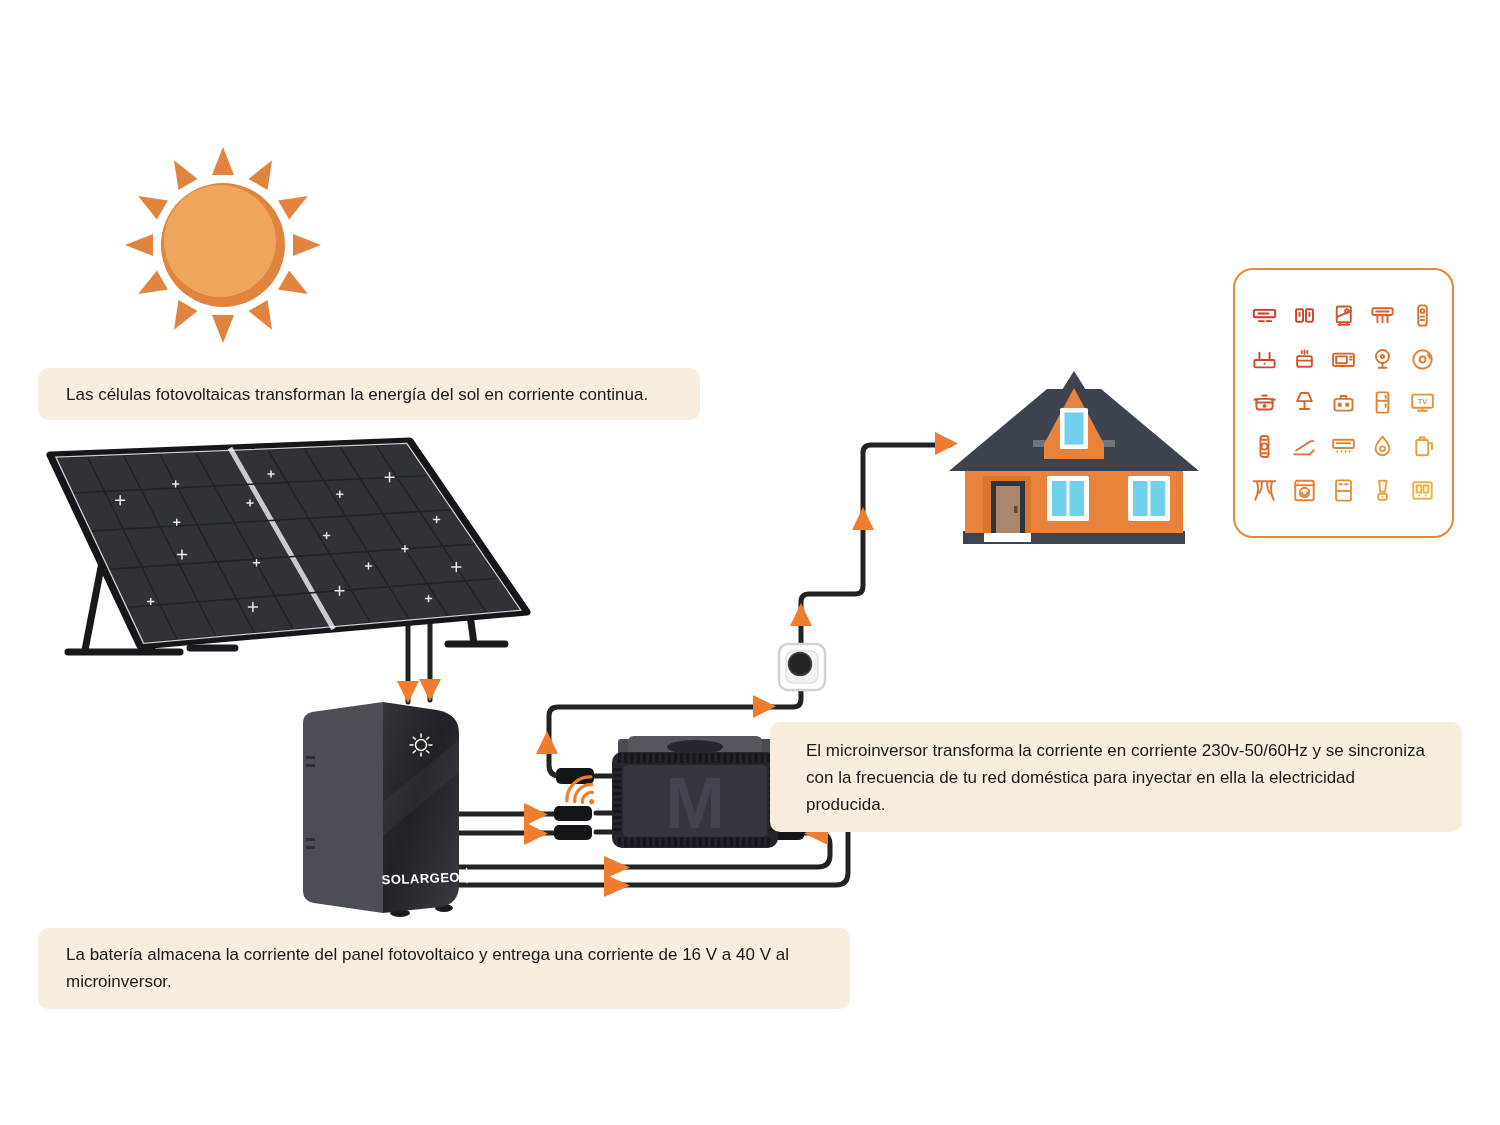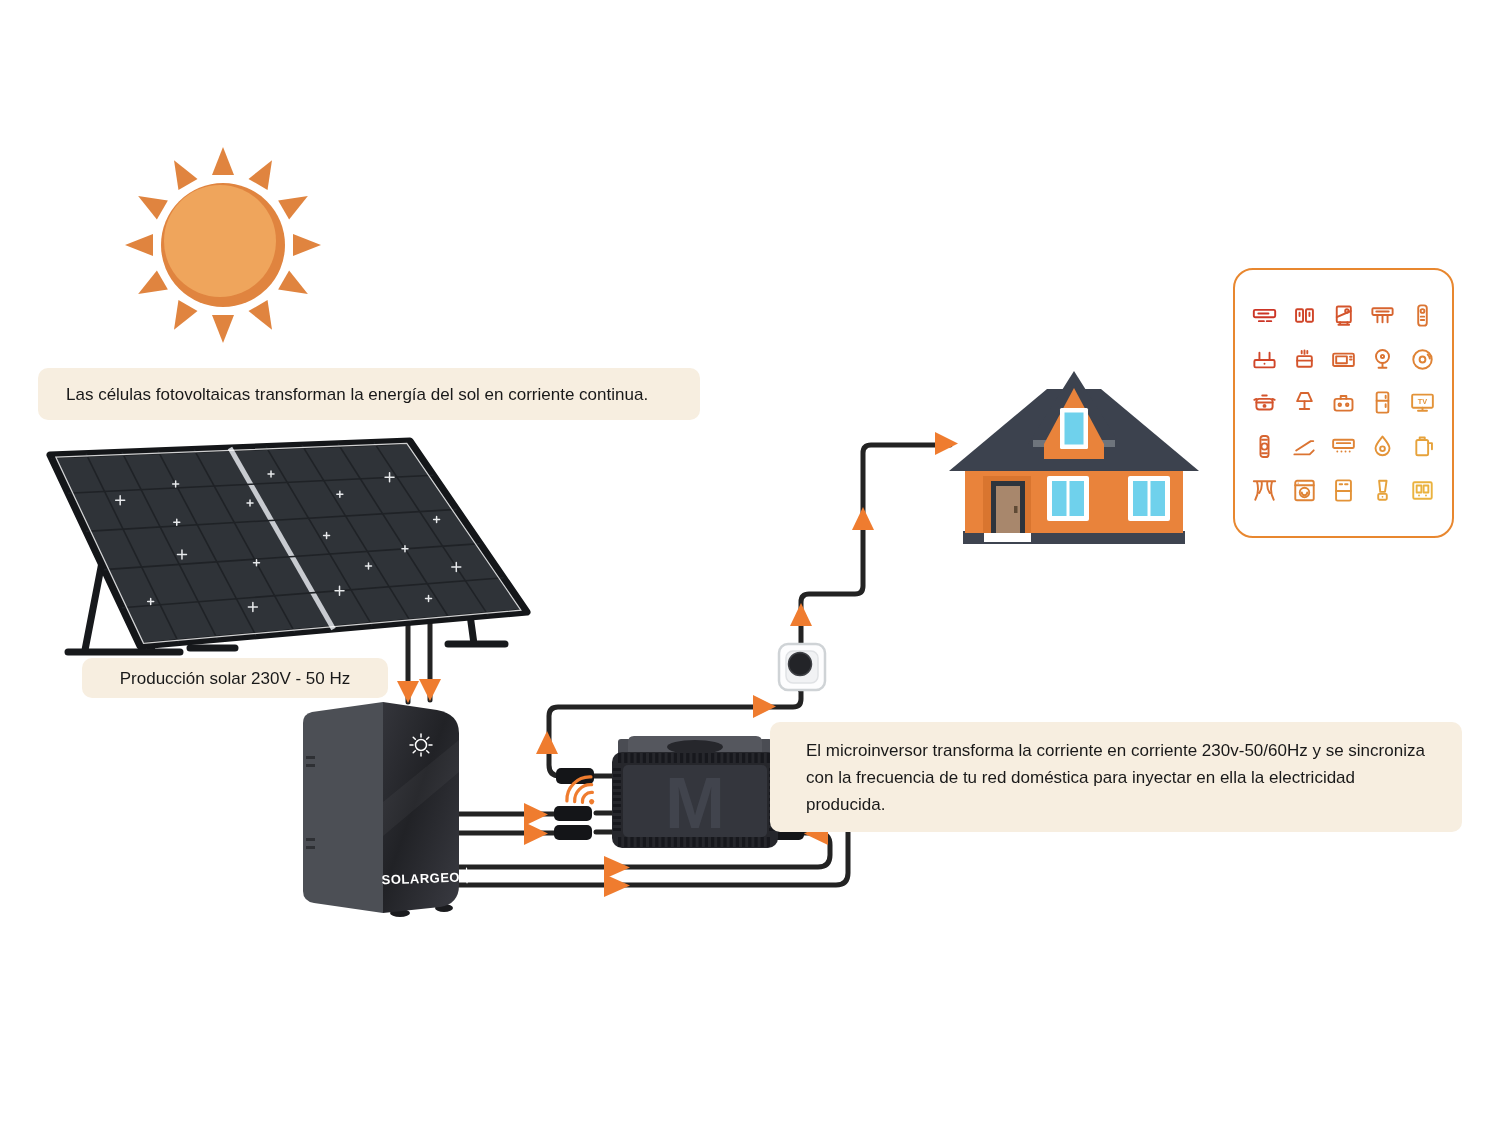--- a/index.html
+++ b/index.html
@@ -205,22 +205,22 @@
       <polygon class="arrow" points="524,803 524,826 548,814.5"></polygon>
       <polygon class="arrow" points="524,822 524,845 548,833.5"></polygon>
       <polygon class="arrow" points="828,807 828,830 804,818.5"></polygon>
       <polygon class="arrow" points="828,822 828,845 804,833.5"></polygon>
       <polygon class="arrow" points="604,856 604,879 630,867.5"></polygon>
       <polygon class="arrow" points="604,874 604,897 630,885.5"></polygon>
     </g>
   </svg>
 
   <div class="note n1">Las células fotovoltaicas transforman la energía del sol en corriente continua.</div>
-  <div class="note n2">Producción solar 230V - 50 Hz</div>
   <div class="note n4">El microinversor transforma la corriente en corriente 230v-50/60Hz y se sincroniza con la frecuencia de tu red doméstica para inyectar en ella la electricidad producida.</div>
+  <div class="note n5">La batería almacena la corriente del panel fotovoltaico y entrega una corriente de 16 V a 40 V al microinversor.</div>
 
   <div id="appliance-panel">
       <div class="app-cell">
         <svg width="27" height="27" viewBox="0 0 24 24" fill="none" stroke="currentColor" stroke-width="1.7" stroke-linecap="round" stroke-linejoin="round" style="color:#cc3526">
           <rect x="2.5" y="7" width="19" height="6.5" rx="1.2"></rect>
           <path d="M6.5 10.2h9 M7 17h4.5 M14 17h4"></path>
         </svg>
       </div>
       <div class="app-cell">
         <svg width="27" height="27" viewBox="0 0 24 24" fill="none" stroke="currentColor" stroke-width="1.7" stroke-linecap="round" stroke-linejoin="round" style="color:#d04529">

